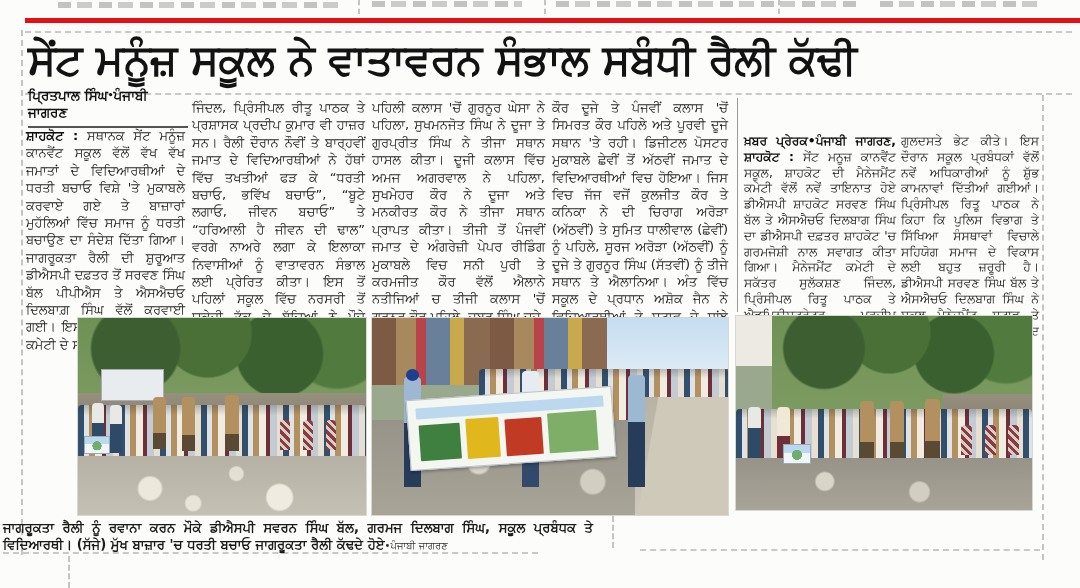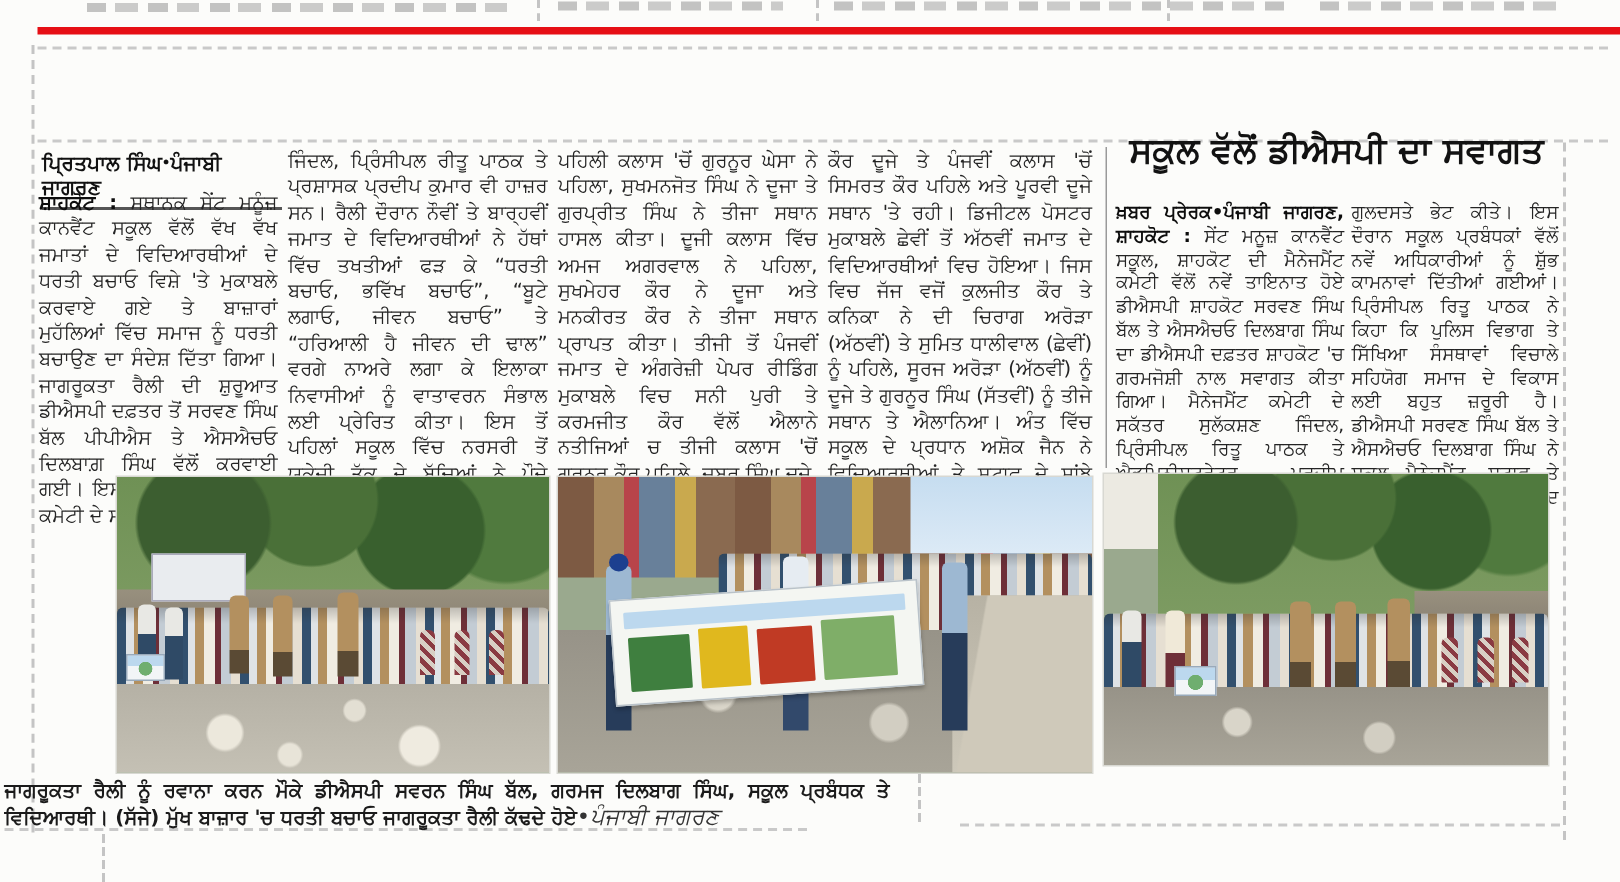--- a/index.html
+++ b/index.html
@@ -15,21 +15,21 @@
   .vguide { position:absolute; width:0; border-left:2px dashed #c4c4c4; }
   .hguide { position:absolute; height:0; border-top:2px dashed #c9c9c9; }
   .redbar { position:absolute; left:25px; top:18px; width:1055px; height:5px; }
 
   
   .headline-main {
     position:absolute; left:28px; top:34px; width:1010px;
     font-size:42px; font-weight:700; letter-spacing:-.5px; color:#121212;
     white-space:nowrap; line-height:1.25;
   }
-  .byline { position:absolute; left:28px; top:101px; width:160px;
+  .byline { position:absolute; left:28px; top:87px; width:160px;
     font-size:13.5px; font-weight:700; color:#111; border-bottom:2px solid #555; padding-bottom:5px; }
   .byline .dot { font-size:9px; vertical-align:2px; }
 
   .col { position:absolute; font-size:13px; line-height:17.4px; text-align:justify; color:#242424; }
   .col b { color:#0d0d0d; }
   .sep-solid { position:absolute; width:0; border-left:1.5px solid #9a9a9a; }
 
   .headline-side {
     position:absolute; left:744px; top:88px; width:294px; text-align:center;
     font-size:23px; font-weight:700; color:#121212; white-space:nowrap;
@@ -67,21 +67,21 @@
   .sky { background:linear-gradient(#c6ddf0,#dcEAf6); }
   .banner { position:absolute; background:#f4f6f2; border:1px solid #b9c2c9; transform:rotate(-4deg);
     box-shadow:0 2px 3px rgba(0,0,0,.25); }
   .banner .blk { position:absolute; border-radius:1px; }
   .poster { position:absolute; background:#f2f5f7; border:1px solid #9ab;
     background-image:radial-gradient(circle at 50% 55%, #6fae6f 0 30%, transparent 32%),
                      linear-gradient(#bcd8ee 0 45%, #f2f5f7 45%); }
 
   
   .caption { position:absolute; font-size:13.2px; line-height:17px; font-weight:700; color:#1b1b1b; text-align:justify; }
-  .caption .credit { font-weight:400; font-size:15px; color:#333;font-style:italic; }
+  .caption .credit { font-weight:400; font-size:10px; color:#333; }
 </style>
 </head>
 <body>
 
 <div id="page">
 
   <div class="frag" style="left:58px;top:2px;width:285px;"></div>
   <div class="frag" style="left:372px;top:1px;width:150px;"></div>
   <div class="frag" style="left:556px;top:1px;width:300px;"></div>
   <div class="frag" style="left:880px;top:1px;width:160px;"></div>
@@ -93,41 +93,41 @@
 
   <div class="hguide" style="left:25px;top:31px;width:1047px;"></div>
   <div class="hguide" style="left:25px;top:93px;width:1047px;"></div>
   <div class="vguide" style="left:21px;top:30px;height:525px;"></div>
   <div class="vguide" style="left:1042px;top:95px;height:465px;"></div>
   <div class="vguide" style="left:68px;top:556px;height:32px;"></div>
   <div class="hguide" style="left:3px;top:552px;width:535px;"></div>
   <div class="hguide" style="left:640px;top:549px;width:400px;"></div>
   <div class="vguide" style="left:612px;top:516px;height:32px;"></div>
 
+  <h1 class="headline-main">ਸੇਂਟ ਮਨੂੰਜ਼ ਸਕੂਲ ਨੇ ਵਾਤਾਵਰਨ ਸੰਭਾਲ ਸਬੰਧੀ ਰੈਲੀ ਕੱਢੀ</h1>
 
   <div class="byline">
     <span>ਪ੍ਰਿਤਪਾਲ ਸਿੰਘ</span><span class="dot">•</span><span>ਪੰਜਾਬੀ ਜਾਗਰਣ</span>
   </div>
 
   <div class="col" style="left:26px;top:127px;width:159px;height:190px;">
     <b>ਸ਼ਾਹਕੋਟ :</b><span> ਸਥਾਨਕ ਸੇਂਟ ਮਨੂੰਜ਼ ਕਾਨਵੈਂਟ ਸਕੂਲ ਵੱਲੋਂ ਵੱਖ ਵੱਖ ਜਮਾਤਾਂ ਦੇ ਵਿਦਿਆਰਥੀਆਂ ਦੇ ਧਰਤੀ ਬਚਾਓ ਵਿਸ਼ੇ 'ਤੇ ਮੁਕਾਬਲੇ ਕਰਵਾਏ ਗਏ ਤੇ ਬਾਜ਼ਾਰਾਂ ਮੁਹੱਲਿਆਂ ਵਿੱਚ ਸਮਾਜ ਨੂੰ ਧਰਤੀ ਬਚਾਉਣ ਦਾ ਸੰਦੇਸ਼ ਦਿੱਤਾ ਗਿਆ। ਜਾਗਰੂਕਤਾ ਰੈਲੀ ਦੀ ਸ਼ੁਰੂਆਤ ਡੀਐਸਪੀ ਦਫ਼ਤਰ ਤੋਂ ਸਰਵਣ ਸਿੰਘ ਬੱਲ ਪੀਪੀਐਸ ਤੇ ਐਸਐਚਓ ਦਿਲਬਾਗ਼ ਸਿੰਘ ਵੱਲੋਂ ਕਰਵਾਈ ਗਈ। ਇਸ ਮੌਕੇ ਸਕੂਲ ਪ੍ਰਬੰਧਕ ਕਮੇਟੀ ਦੇ ਸਕੱਤਰ ਸੁਲੱਕਸ਼ਣ</span>
   </div>
   <div class="col" style="left:192px;top:99px;width:173px;height:218px;">
     <span>ਜਿੰਦਲ, ਪ੍ਰਿੰਸੀਪਲ ਰੀਤੂ ਪਾਠਕ ਤੇ ਪ੍ਰਸ਼ਾਸਕ ਪ੍ਰਦੀਪ ਕੁਮਾਰ ਵੀ ਹਾਜ਼ਰ ਸਨ। ਰੈਲੀ ਦੌਰਾਨ ਨੌਵੀਂ ਤੇ ਬਾਰ੍ਹਵੀਂ ਜਮਾਤ ਦੇ ਵਿਦਿਆਰਥੀਆਂ ਨੇ ਹੱਥਾਂ ਵਿੱਚ ਤਖਤੀਆਂ ਫੜ ਕੇ “ਧਰਤੀ ਬਚਾਓ, ਭਵਿੱਖ ਬਚਾਓ”, “ਬੂਟੇ ਲਗਾਓ, ਜੀਵਨ ਬਚਾਓ” ਤੇ “ਹਰਿਆਲੀ ਹੈ ਜੀਵਨ ਦੀ ਢਾਲ” ਵਰਗੇ ਨਾਅਰੇ ਲਗਾ ਕੇ ਇਲਾਕਾ ਨਿਵਾਸੀਆਂ ਨੂੰ ਵਾਤਾਵਰਨ ਸੰਭਾਲ ਲਈ ਪ੍ਰੇਰਿਤ ਕੀਤਾ। ਇਸ ਤੋਂ ਪਹਿਲਾਂ ਸਕੂਲ ਵਿੱਚ ਨਰਸਰੀ ਤੋਂ ਯੂਕੇਜੀ ਤੱਕ ਦੇ ਬੱਚਿਆਂ ਨੇ ਪੌਦੇ ਲਗਾਏ। ਕੋਲਾਜ ਮੇਕਿੰਗ ਮੁਕਾਬਲਿਆਂ 'ਚ ਅੰਕੁਸ਼ ਠਾਕੁਰ ਤੇ ਰਿਤੂ ਝੱਲਾ ਦੀ ਜੱਜਮੈਂਟ ਅਨੁਸਾਰ</span>
   </div>
   <div class="col" style="left:372px;top:99px;width:173px;height:218px;">
     <span>ਪਹਿਲੀ ਕਲਾਸ 'ਚੋਂ ਗੁਰਨੂਰ ਘੇਸਾ ਨੇ ਪਹਿਲਾ, ਸੁਖਮਨਜੋਤ ਸਿੰਘ ਨੇ ਦੂਜਾ ਤੇ ਗੁਰਪ੍ਰੀਤ ਸਿੰਘ ਨੇ ਤੀਜਾ ਸਥਾਨ ਹਾਸਲ ਕੀਤਾ। ਦੂਜੀ ਕਲਾਸ ਵਿੱਚ ਅਮਜ ਅਗਰਵਾਲ ਨੇ ਪਹਿਲਾ, ਸੁਖਮੇਹਰ ਕੌਰ ਨੇ ਦੂਜਾ ਅਤੇ ਮਨਕੀਰਤ ਕੌਰ ਨੇ ਤੀਜਾ ਸਥਾਨ ਪ੍ਰਾਪਤ ਕੀਤਾ। ਤੀਜੀ ਤੋਂ ਪੰਜਵੀਂ ਜਮਾਤ ਦੇ ਅੰਗਰੇਜ਼ੀ ਪੇਪਰ ਰੀਡਿੰਗ ਮੁਕਾਬਲੇ ਵਿਚ ਸਨੀ ਪੁਰੀ ਤੇ ਕਰਮਜੀਤ ਕੌਰ ਵੱਲੋਂ ਐਲਾਨੇ ਨਤੀਜਿਆਂ ਚ ਤੀਜੀ ਕਲਾਸ 'ਚੋਂ ਗੁਰਨੂਰ ਕੌਰ ਪਹਿਲੇ, ਜਬਰ ਸਿੰਘ ਦੂਜੇ, ਚੌਥੀ ਕਲਾਸ 'ਚੋਂ ਸਾਨਵੀ ਅਗਰਵਾਲ ਪਹਿਲੇ, ਹਰਜਾਪ ਤੇ ਸੁਖਲੀਨ</span>
   </div>
   <div class="col" style="left:552px;top:99px;width:176px;height:218px;">
     <span>ਕੌਰ ਦੂਜੇ ਤੇ ਪੰਜਵੀਂ ਕਲਾਸ 'ਚੋਂ ਸਿਮਰਤ ਕੌਰ ਪਹਿਲੇ ਅਤੇ ਪੂਰਵੀ ਦੂਜੇ ਸਥਾਨ 'ਤੇ ਰਹੀ। ਡਿਜੀਟਲ ਪੋਸਟਰ ਮੁਕਾਬਲੇ ਛੇਵੀਂ ਤੋਂ ਅੱਠਵੀਂ ਜਮਾਤ ਦੇ ਵਿਦਿਆਰਥੀਆਂ ਵਿਚ ਹੋਇਆ। ਜਿਸ ਵਿਚ ਜੱਜ ਵਜੋਂ ਕੁਲਜੀਤ ਕੌਰ ਤੇ ਕਨਿਕਾ ਨੇ ਦੀ ਚਿਰਾਗ ਅਰੋੜਾ (ਅੱਠਵੀਂ) ਤੇ ਸੁਮਿਤ ਧਾਲੀਵਾਲ (ਛੇਵੀਂ) ਨੂੰ ਪਹਿਲੇ, ਸੂਰਜ ਅਰੋੜਾ (ਅੱਠਵੀਂ) ਨੂੰ ਦੂਜੇ ਤੇ ਗੁਰਨੂਰ ਸਿੰਘ (ਸੱਤਵੀਂ) ਨੂੰ ਤੀਜੇ ਸਥਾਨ ਤੇ ਐਲਾਨਿਆ। ਅੰਤ ਵਿੱਚ ਸਕੂਲ ਦੇ ਪ੍ਰਧਾਨ ਅਸ਼ੋਕ ਜੈਨ ਨੇ ਵਿਦਿਆਰਥੀਆਂ ਤੇ ਸਟਾਫ਼ ਦੇ ਸਾਂਝੇ ਯਤਨਾਂ ਦੀ ਸ਼ਲਾਘਾ ਕੀਤੀ।</span>
   </div>
 
   <div class="sep-solid" style="left:737px;top:98px;height:214px;"></div>
 
-  <h2 class="headline-side">ਸਕੂਲ ਵੱਲੋਂ ਡੀਐਸਪੀ ਦਾ ਸਵਾਗਤ</h2>
 
   <div class="col side-col" style="left:744px;top:134px;width:152px;height:180px;">
     <b>ਖ਼ਬਰ ਪ੍ਰੇਰਕ•ਪੰਜਾਬੀ ਜਾਗਰਣ, ਸ਼ਾਹਕੋਟ :</b><span> ਸੇਂਟ ਮਨੂਜ਼ ਕਾਨਵੈਂਟ ਸਕੂਲ, ਸ਼ਾਹਕੋਟ ਦੀ ਮੈਨੇਜਮੈਂਟ ਕਮੇਟੀ ਵੱਲੋਂ ਨਵੇਂ ਤਾਇਨਾਤ ਹੋਏ ਡੀਐਸਪੀ ਸ਼ਾਹਕੋਟ ਸਰਵਣ ਸਿੰਘ ਬੱਲ ਤੇ ਐਸਐਚਓ ਦਿਲਬਾਗ ਸਿੰਘ ਦਾ ਡੀਐਸਪੀ ਦਫ਼ਤਰ ਸ਼ਾਹਕੋਟ 'ਚ ਗਰਮਜੋਸ਼ੀ ਨਾਲ ਸਵਾਗਤ ਕੀਤਾ ਗਿਆ। ਮੈਨੇਜਮੈਂਟ ਕਮੇਟੀ ਦੇ ਸਕੱਤਰ ਸੁਲੱਕਸ਼ਣ ਜਿੰਦਲ, ਪ੍ਰਿੰਸੀਪਲ ਰਿਤੂ ਪਾਠਕ ਤੇ ਐਡਮਿਨੀਸਟ੍ਰੇਟਰ ਪਰਦੀਪ ਕਾਲੀਆ ਨੇ ਸਾਂਝੇ ਤੌਰ 'ਤੇ</span>
   </div>
   <div class="col side-col" style="left:901px;top:134px;width:138px;height:185px;">
     <span>ਗੁਲਦਸਤੇ ਭੇਟ ਕੀਤੇ। ਇਸ ਦੌਰਾਨ ਸਕੂਲ ਪ੍ਰਬੰਧਕਾਂ ਵੱਲੋਂ ਨਵੇਂ ਅਧਿਕਾਰੀਆਂ ਨੂੰ ਸ਼ੁੱਭ ਕਾਮਨਾਵਾਂ ਦਿੱਤੀਆਂ ਗਈਆਂ। ਪ੍ਰਿੰਸੀਪਲ ਰਿਤੂ ਪਾਠਕ ਨੇ ਕਿਹਾ ਕਿ ਪੁਲਿਸ ਵਿਭਾਗ ਤੇ ਸਿੱਖਿਆ ਸੰਸਥਾਵਾਂ ਵਿਚਾਲੇ ਸਹਿਯੋਗ ਸਮਾਜ ਦੇ ਵਿਕਾਸ ਲਈ ਬਹੁਤ ਜ਼ਰੂਰੀ ਹੈ। ਡੀਐਸਪੀ ਸਰਵਣ ਸਿੰਘ ਬੱਲ ਤੇ ਐਸਐਚਓ ਦਿਲਬਾਗ ਸਿੰਘ ਨੇ ਸਕੂਲ ਮੈਨੇਜਮੈਂਟ, ਸਟਾਫ ਤੇ ਵਿਦਿਆਰਥੀਆਂ ਦਾ ਧੰਨਵਾਦ ਕੀਤਾ।</span>
   </div>
 
   <div class="photo" style="left:78px;top:318px;width:288px;height:197px;">
     <div class="ph-layer trees" style="left:0;top:0;width:100%;height:52%;"></div>

